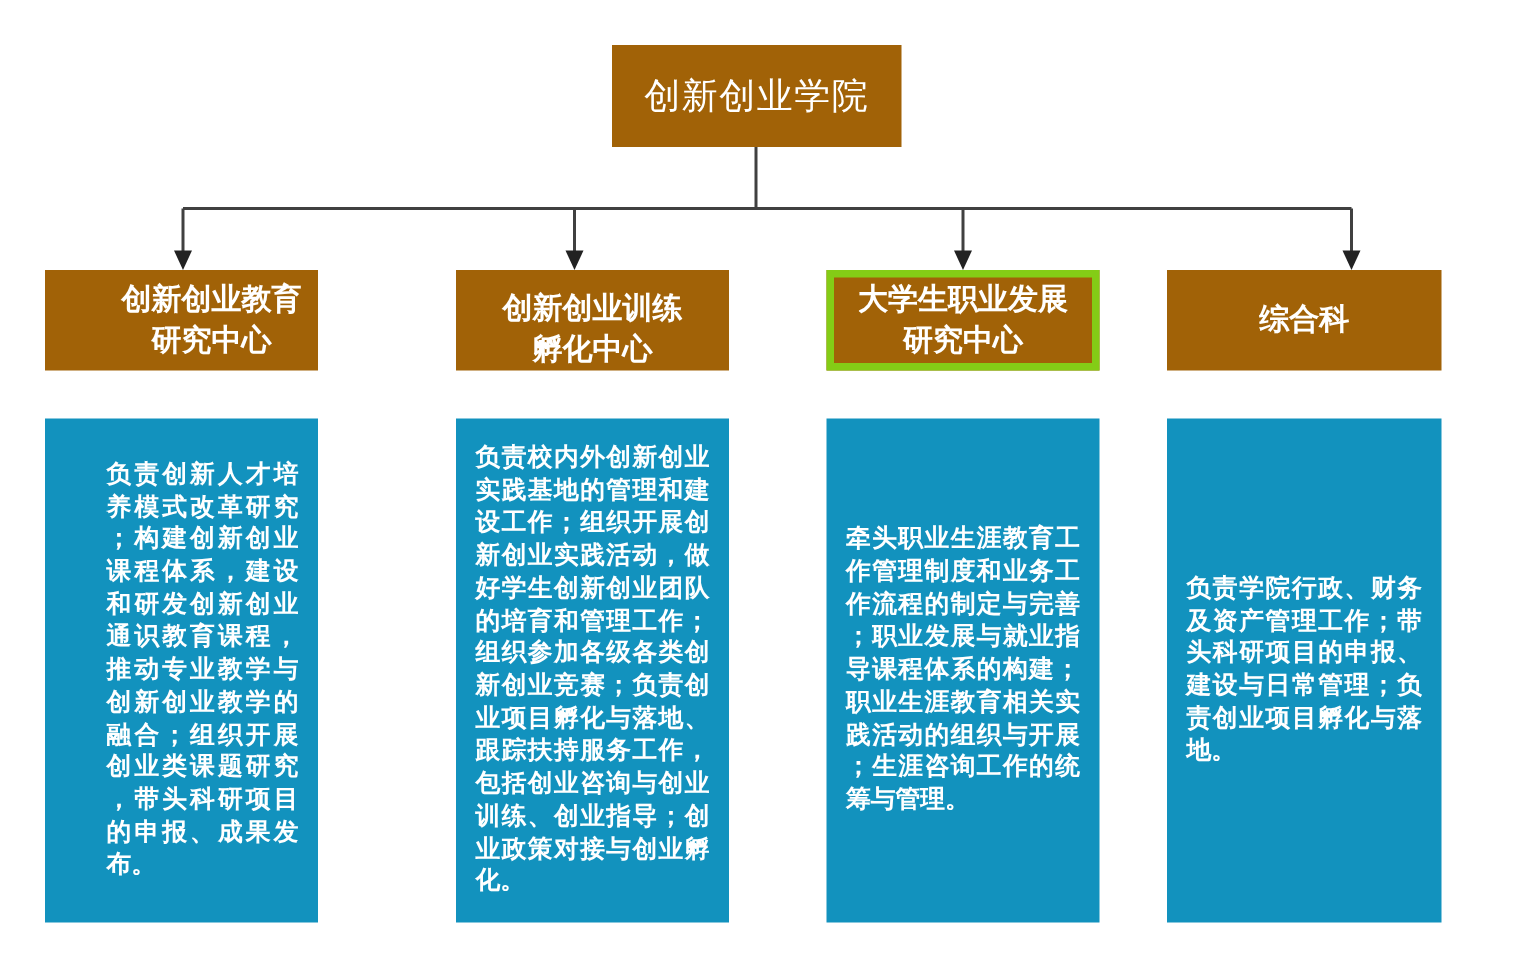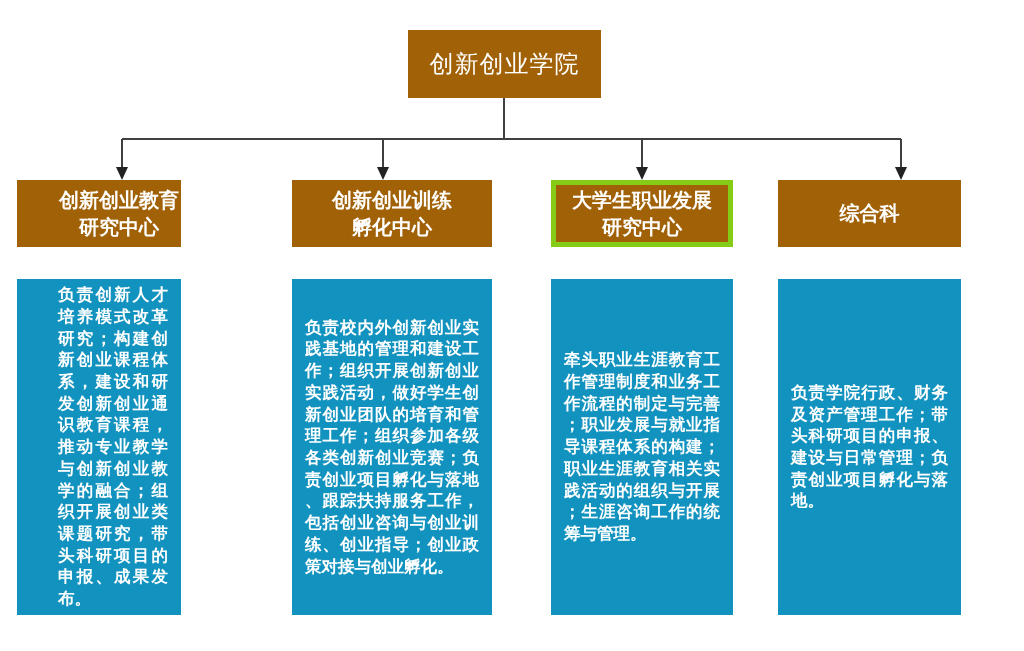--- a/index.html
+++ b/index.html
@@ -57,22 +57,22 @@
   }
   .desc-box p {
     margin: 1px;
     font-size: 16.5px;
     font-weight: bold;
     line-height: 21.7px;
     text-align: justify;
     line-break: anywhere;
     word-break: break-all;
   }
-  .c1 { left: 17px;  width: 164px; padding-left: 40px; }
-  .c2 { left: 292px; width: 200px; }
+  .c1 { left: 30px;  width: 182px; padding-left: 40px; }
+  .c2 { left: 304px; width: 182px; align-items: flex-end; }
   .c3 { left: 551px; width: 182px; }
   .c4 { left: 778px; width: 183px; }
 </style>
 </head>
 <body>
 
 <div class="canvas">
 
   <svg class="connectors" viewBox="0 0 1024 651" xmlns="http://www.w3.org/2000/svg">
 

